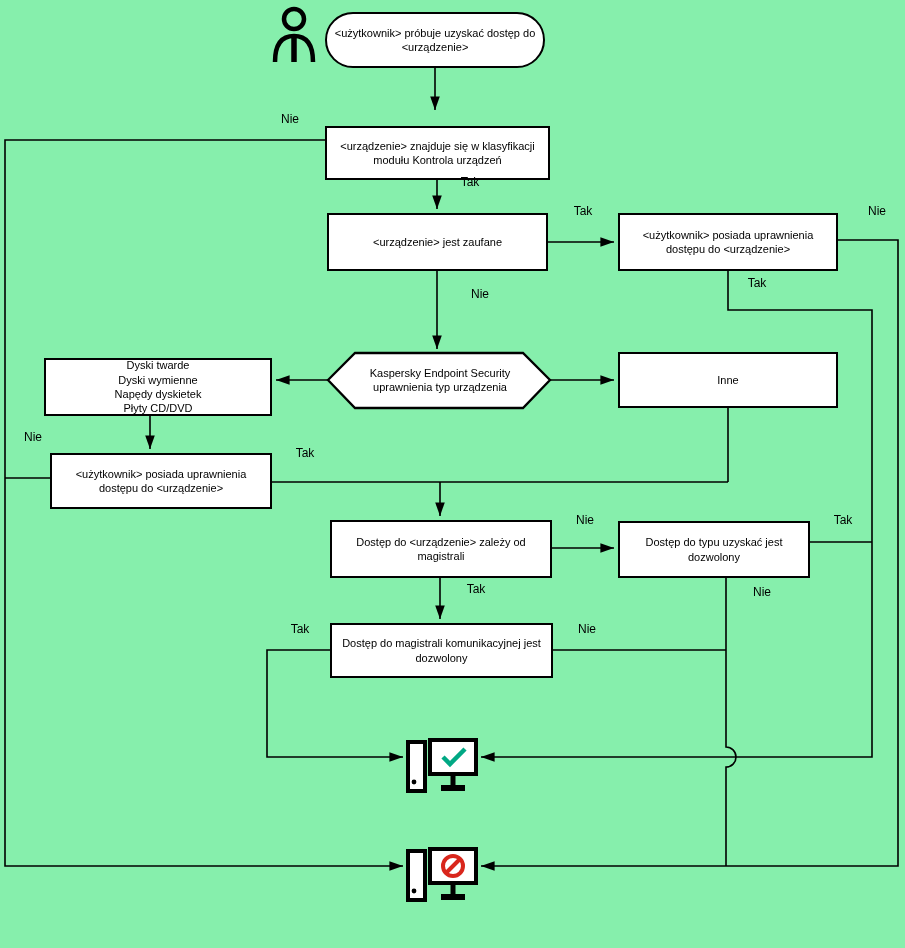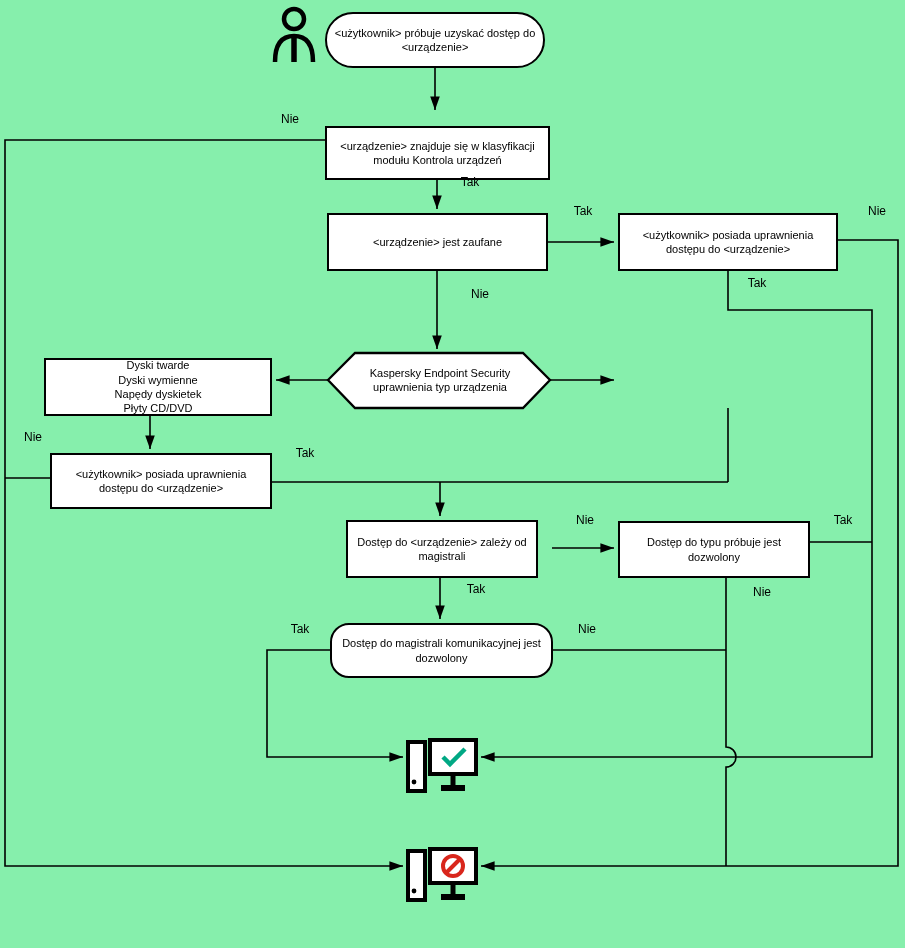--- a/index.html
+++ b/index.html
@@ -101,34 +101,37 @@
     <span>Kaspersky Endpoint Security uprawnienia typ urządzenia</span>
   </div>
 
   <div class="node" style="left:44px;top:350px;width:228px;height:58px;margin-top:8px;">
     <span>Dyski twarde
 Dyski wymienne
 Napędy dyskietek
 Płyty CD/DVD</span>
   </div>
 
+  <div class="node" style="left:618px;top:352px;width:220px;height:56px;">
+    <span>Inne</span>
+  </div>
 
   <div class="node" style="left:50px;top:453px;width:222px;height:56px;">
     <span>&lt;użytkownik&gt; posiada uprawnienia dostępu do &lt;urządzenie&gt;</span>
   </div>
 
-  <div class="node" style="left:346px;top:520px;width:192px;height:58px;">
+  <div class="node" style="left:330px;top:520px;width:222px;height:58px;">
     <span>Dostęp do &lt;urządzenie&gt; zależy od magistrali</span>
   </div>
 
   <div class="node" style="left:618px;top:521px;width:192px;height:57px;">
-    <span>Dostęp do typu próbuje jest dozwolony</span>
+    <span>Dostęp do typu uzyskać jest dozwolony</span>
   </div>
 
-  <div class="node" style="left:330px;top:623px;width:223px;height:55px;border-radius:19px;">
+  <div class="node" style="left:330px;top:623px;width:223px;height:55px;">
     <span>Dostęp do magistrali komunikacyjnej jest dozwolony</span>
   </div>
 
   <div class="elabel" style="left:290px;top:112px;">Nie</div>
   <div class="elabel" style="left:470px;top:175px;">Tak</div>
   <div class="elabel" style="left:583px;top:204px;">Tak</div>
   <div class="elabel" style="left:877px;top:204px;">Nie</div>
   <div class="elabel" style="left:480px;top:287px;">Nie</div>
   <div class="elabel" style="left:757px;top:276px;">Tak</div>
   <div class="elabel" style="left:33px;top:430px;">Nie</div>

